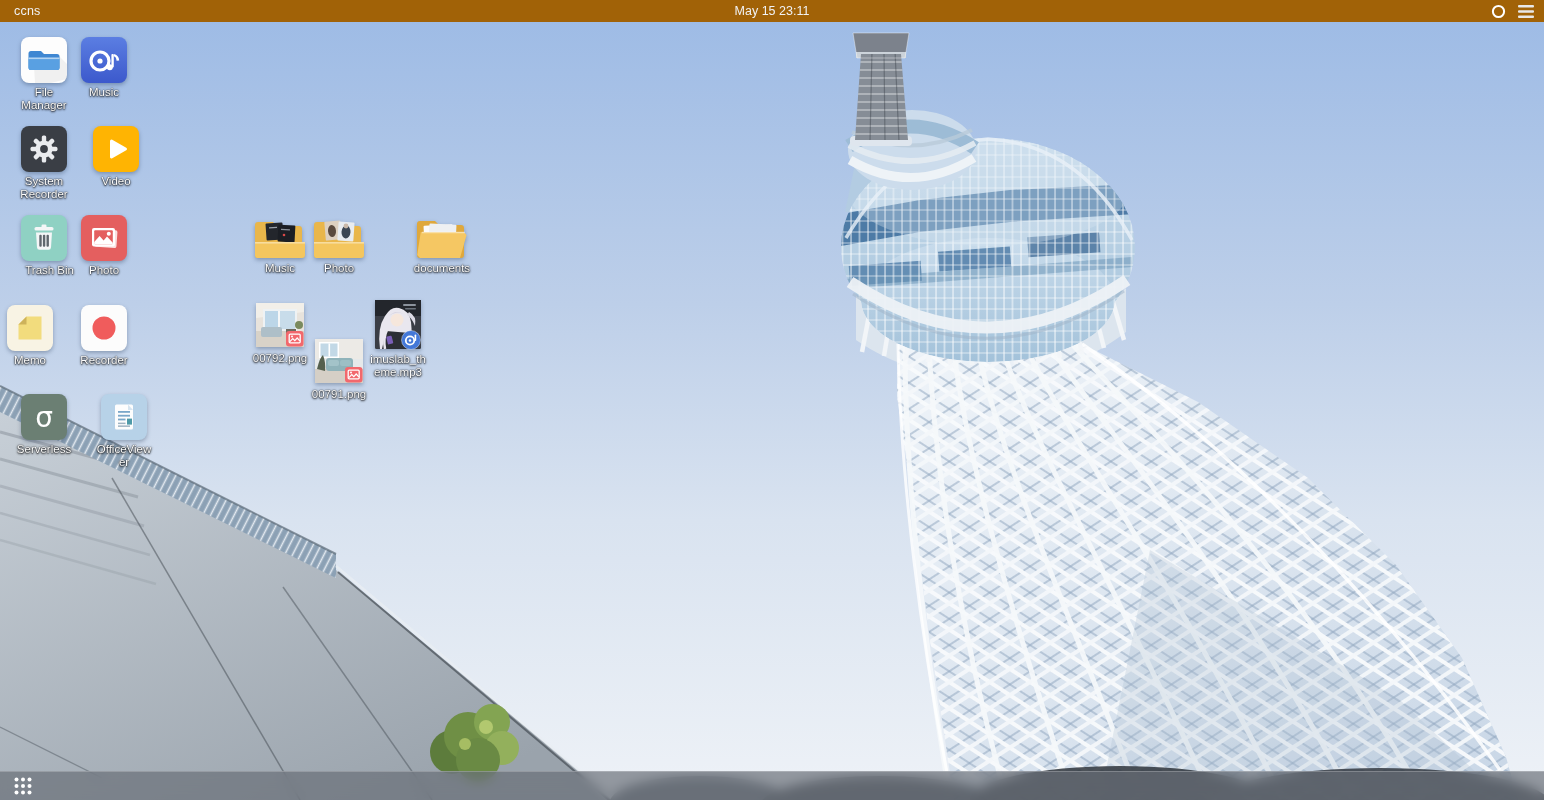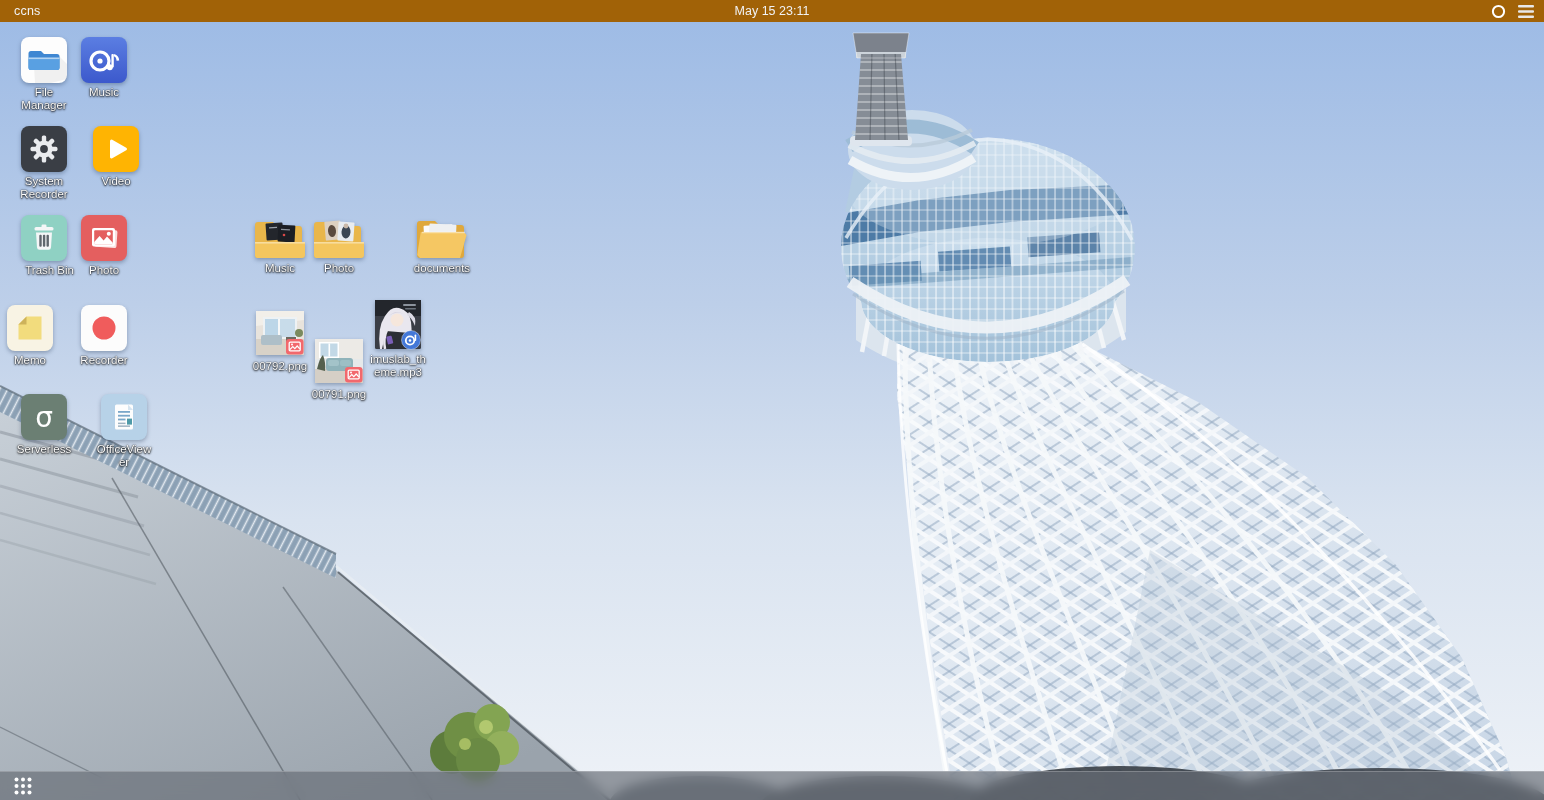--- a/index.html
+++ b/index.html
@@ -422,21 +422,21 @@
       <path d="M4,6 h15 l4,4 h22 a3,3 0 0 1 3,3 v27 a3,3 0 0 1 -3,3 H4 a3,3 0 0 1 -3,-3 V9 a3,3 0 0 1 3,-3 z" fill="#dfa83c"></path>
       <rect x="8" y="10" width="29" height="21" rx="1" fill="#fbfbfb" transform="rotate(-3 22 20)"></rect>
       <rect x="13" y="9" width="27" height="21" rx="1" fill="#eef0f2" transform="rotate(3 26 19)"></rect>
       <path d="M3,17 L46,17 L49,20 L44,43 H4 L1,40 Z" fill="#f5c763" transform="skewX(-4) translate(3,0)"></path>
       <path d="M6,17.5 L49,17.5" stroke="#ffffff" stroke-width="1.4" opacity=".45"></path>
     </svg>
       </div>
     <div class="lbl">documents</div>
   </div>
 
-  <div class="tile" style="left:250px; top:311px;">
+  <div class="tile" style="left:250px; top:303px;">
     <div class="ic">
         <svg width="48" height="46" viewBox="0 0 48 46">
       <rect width="48" height="44" rx="1.5" fill="#e8e3dc"></rect>
       <polygon points="0,0 48,0 48,9 0,15" fill="#f2efe9"></polygon>
       <rect x="7" y="6" width="34" height="22" fill="#eef2f4"></rect>
       <rect x="9" y="8" width="13" height="18" fill="#bcd6e8"></rect>
       <rect x="24" y="8" width="15" height="18" fill="#c8dcea"></rect>
       <rect x="22" y="8" width="2" height="18" fill="#f5f7f8"></rect>
       <rect x="0" y="28" width="48" height="16" fill="#d8d2c8"></rect>
       <rect x="5" y="24" width="21" height="10" rx="2" fill="#aebfc8"></rect>

